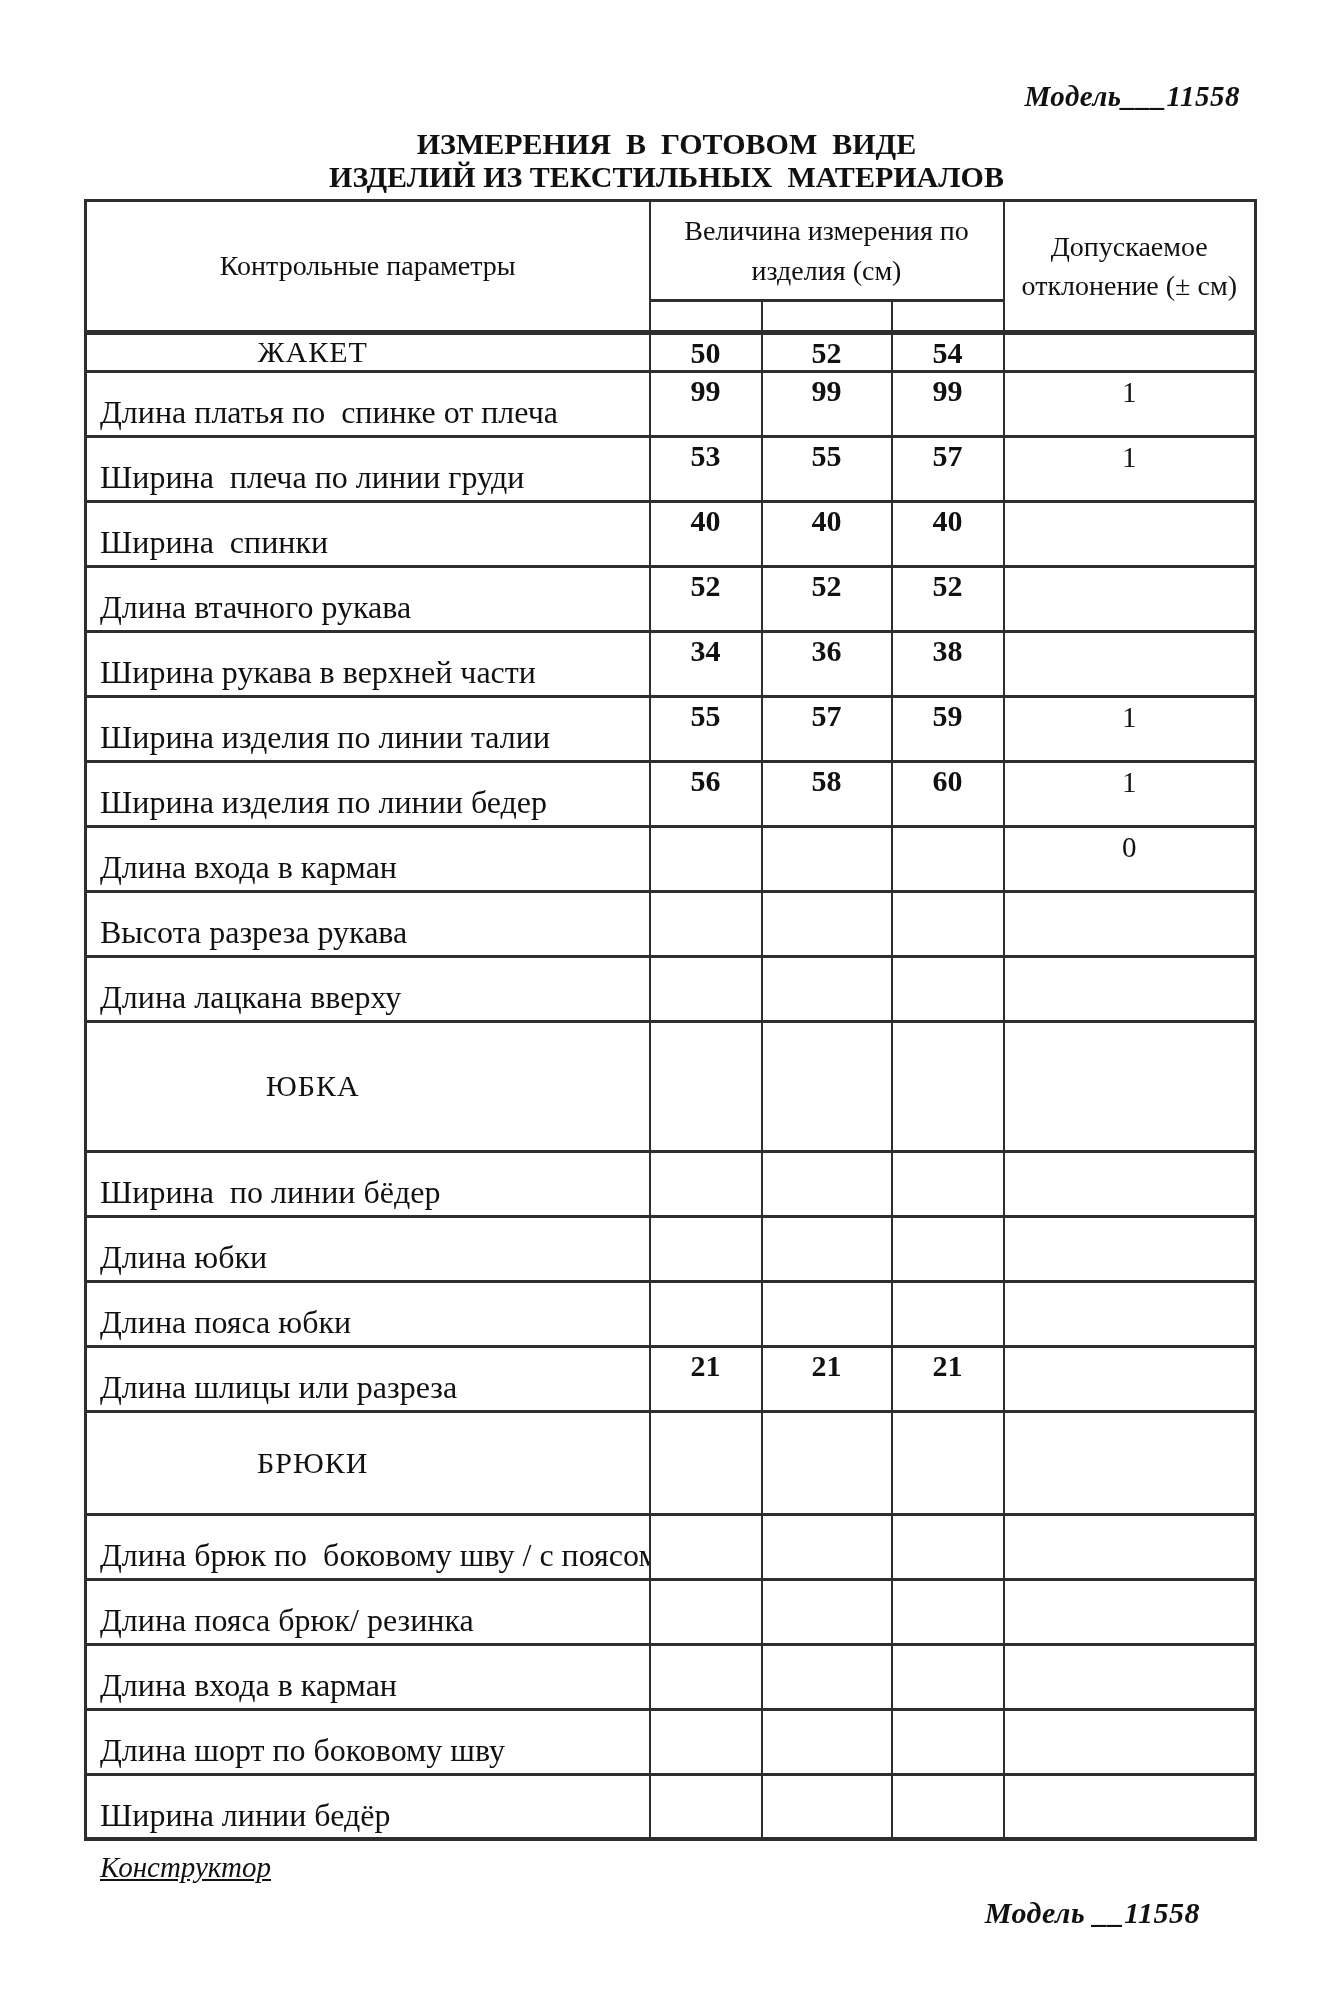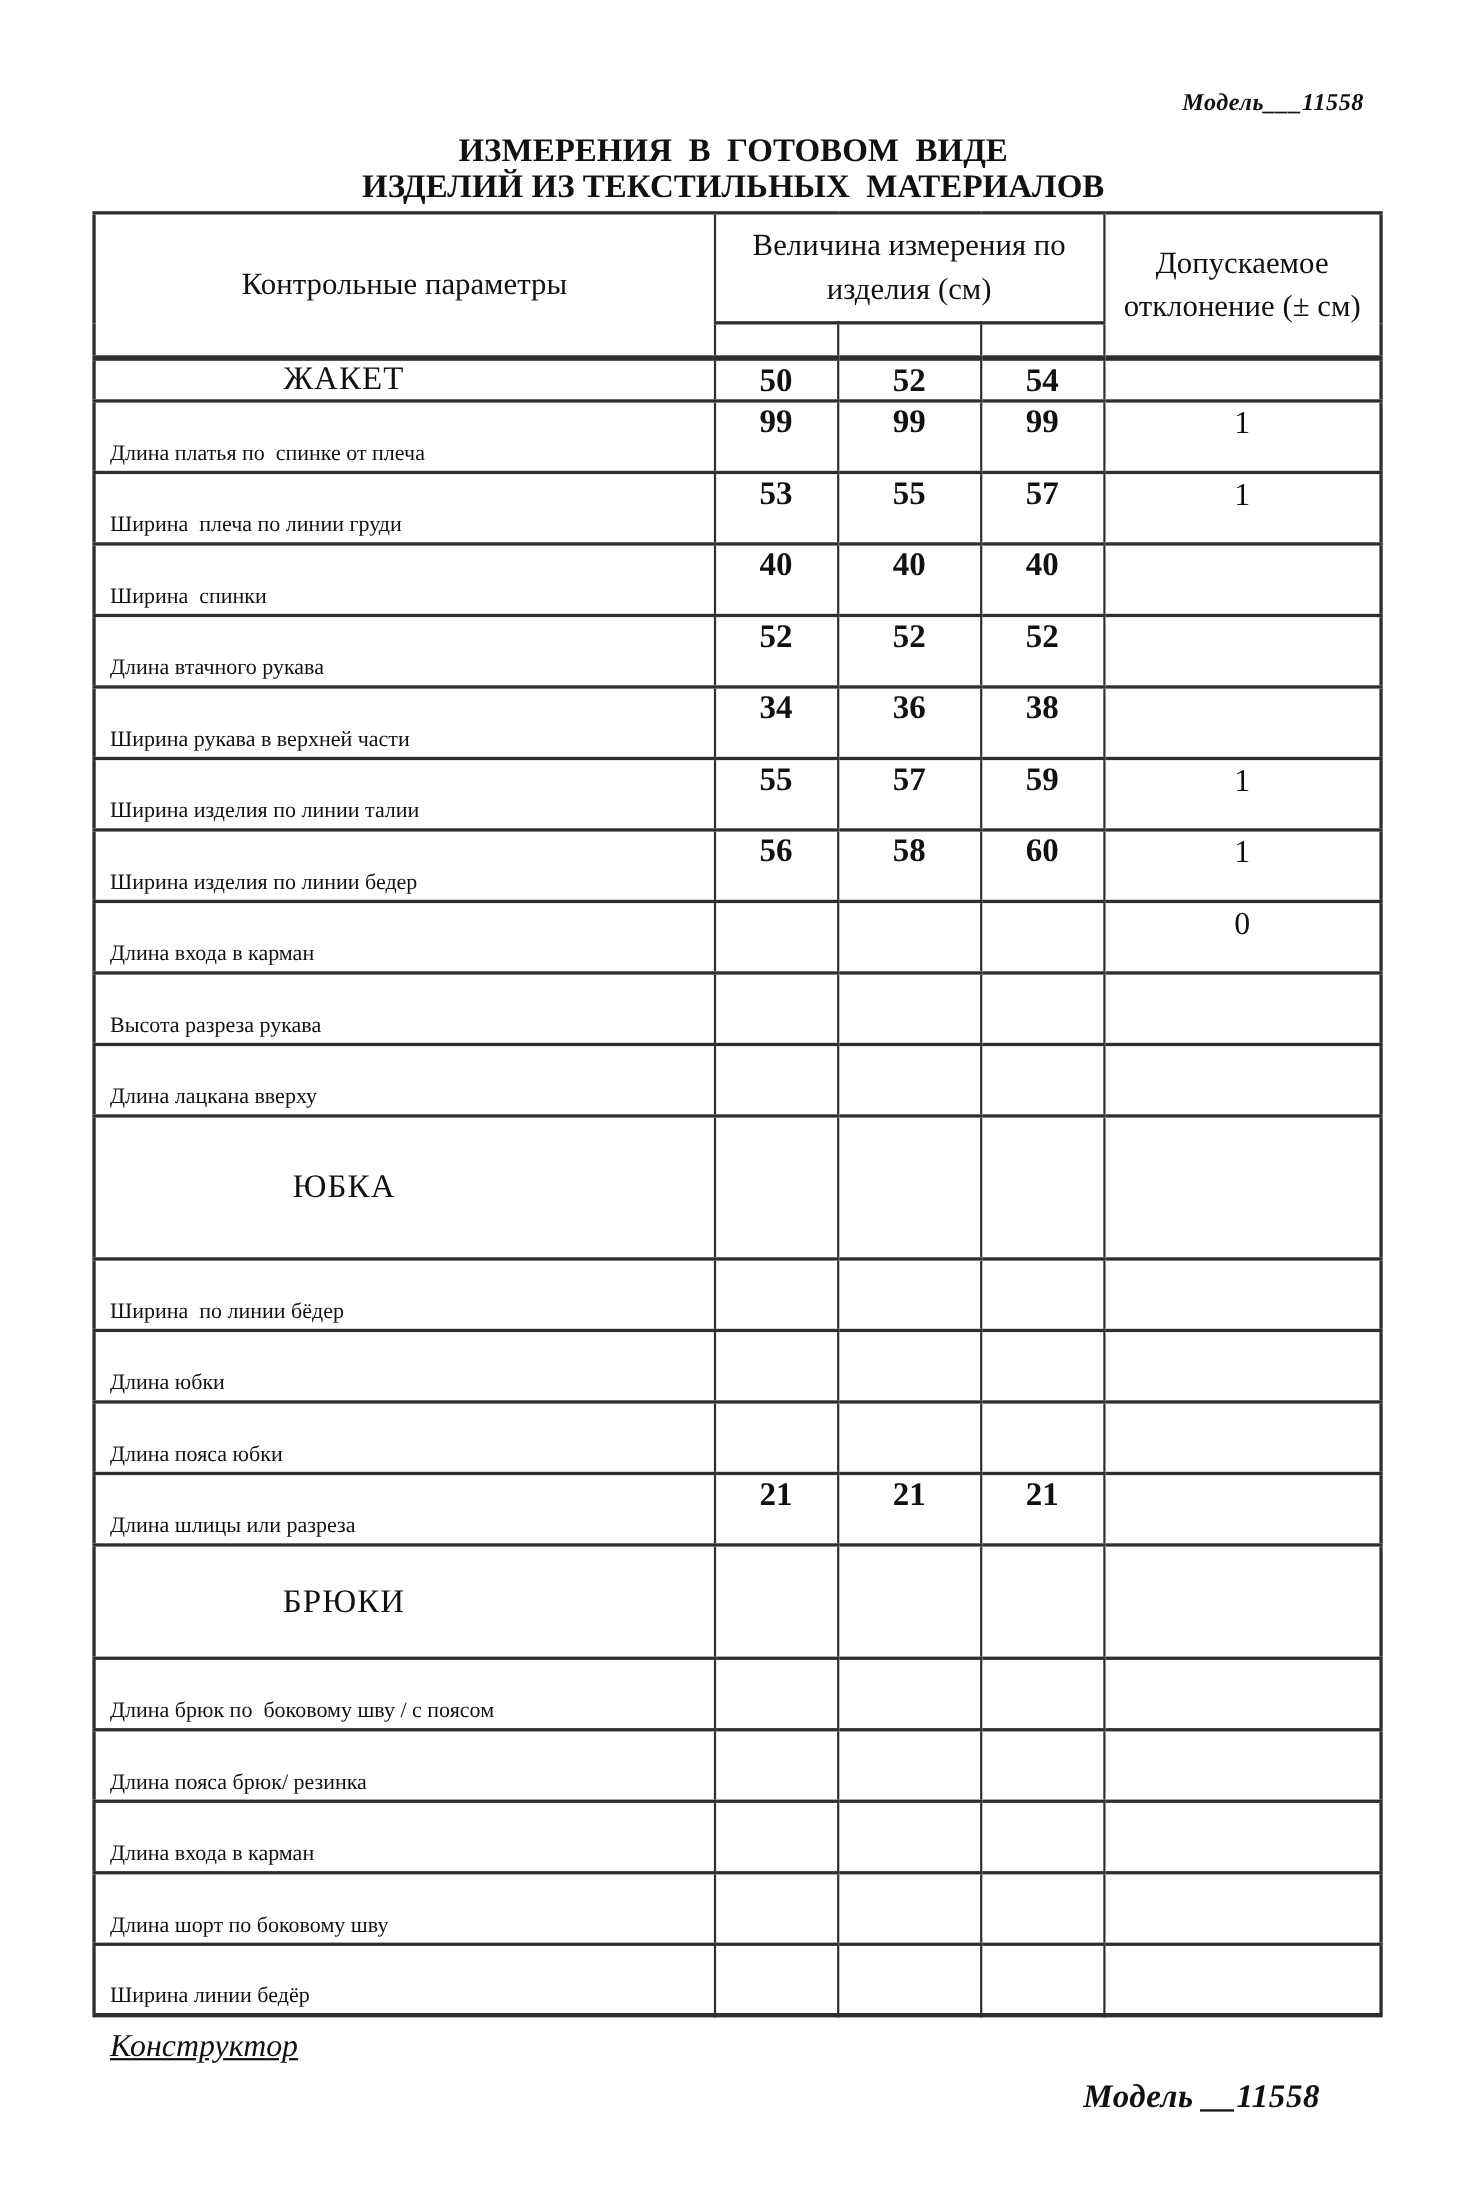--- a/index.html
+++ b/index.html
@@ -3,21 +3,21 @@
 <meta charset="utf-8">
 <style>
   html,body { margin:0; padding:0; }
   body {
     width:1333px; height:2000px; background:#ffffff; color:#111;
     font-family:"Liberation Serif","DejaVu Serif",serif;
     overflow:hidden; position:relative;
   }
   .model-top {
     padding:80px 93px 0 0; text-align:right;
-    font-size:22px; font-weight:bold; font-style:italic;
+    font-size:29px; font-weight:bold; font-style:italic;
     letter-spacing:0.5px;
   }
   .title { text-align:center; font-weight:bold; font-size:30px; line-height:1.1; white-space:pre; }
   .title1 { margin-top:14px; }
   table.meas {
     border-collapse:collapse; table-layout:fixed;
     width:1170px; margin:6px 0 0 84px;
     border:3px solid #2e2e2e; border-bottom-width:4px;
   }
   td {
@@ -32,21 +32,21 @@
   }
   tr.hsub { height:32px; }
   tr.hsub td { border-top-width:2px; border-bottom-width:5px; }
   tr.rjacket { height:38px; }
   tr.rjacket td { border-top-width:5px; vertical-align:middle; }
   tr.rdata { height:65px; }
   tr.rjubka { height:130px; }
   tr.rbruki { height:103px;margin-top:35px; }
   td.lab {
     vertical-align:bottom; text-align:left;
-    padding:0 4px 5px 13px; font-size:20px; line-height:1.05;
+    padding:0 4px 5px 13px; font-size:32px; line-height:1.05;
     white-space:pre;
   }
   td.sec {
     vertical-align:middle; text-align:center; padding-right:110px;
     font-size:30px; letter-spacing:1px; white-space:pre;
   }
   td.num {
     vertical-align:top; text-align:center; font-weight:bold;
     font-size:30px; line-height:1.12; padding-top:1px;
   }

